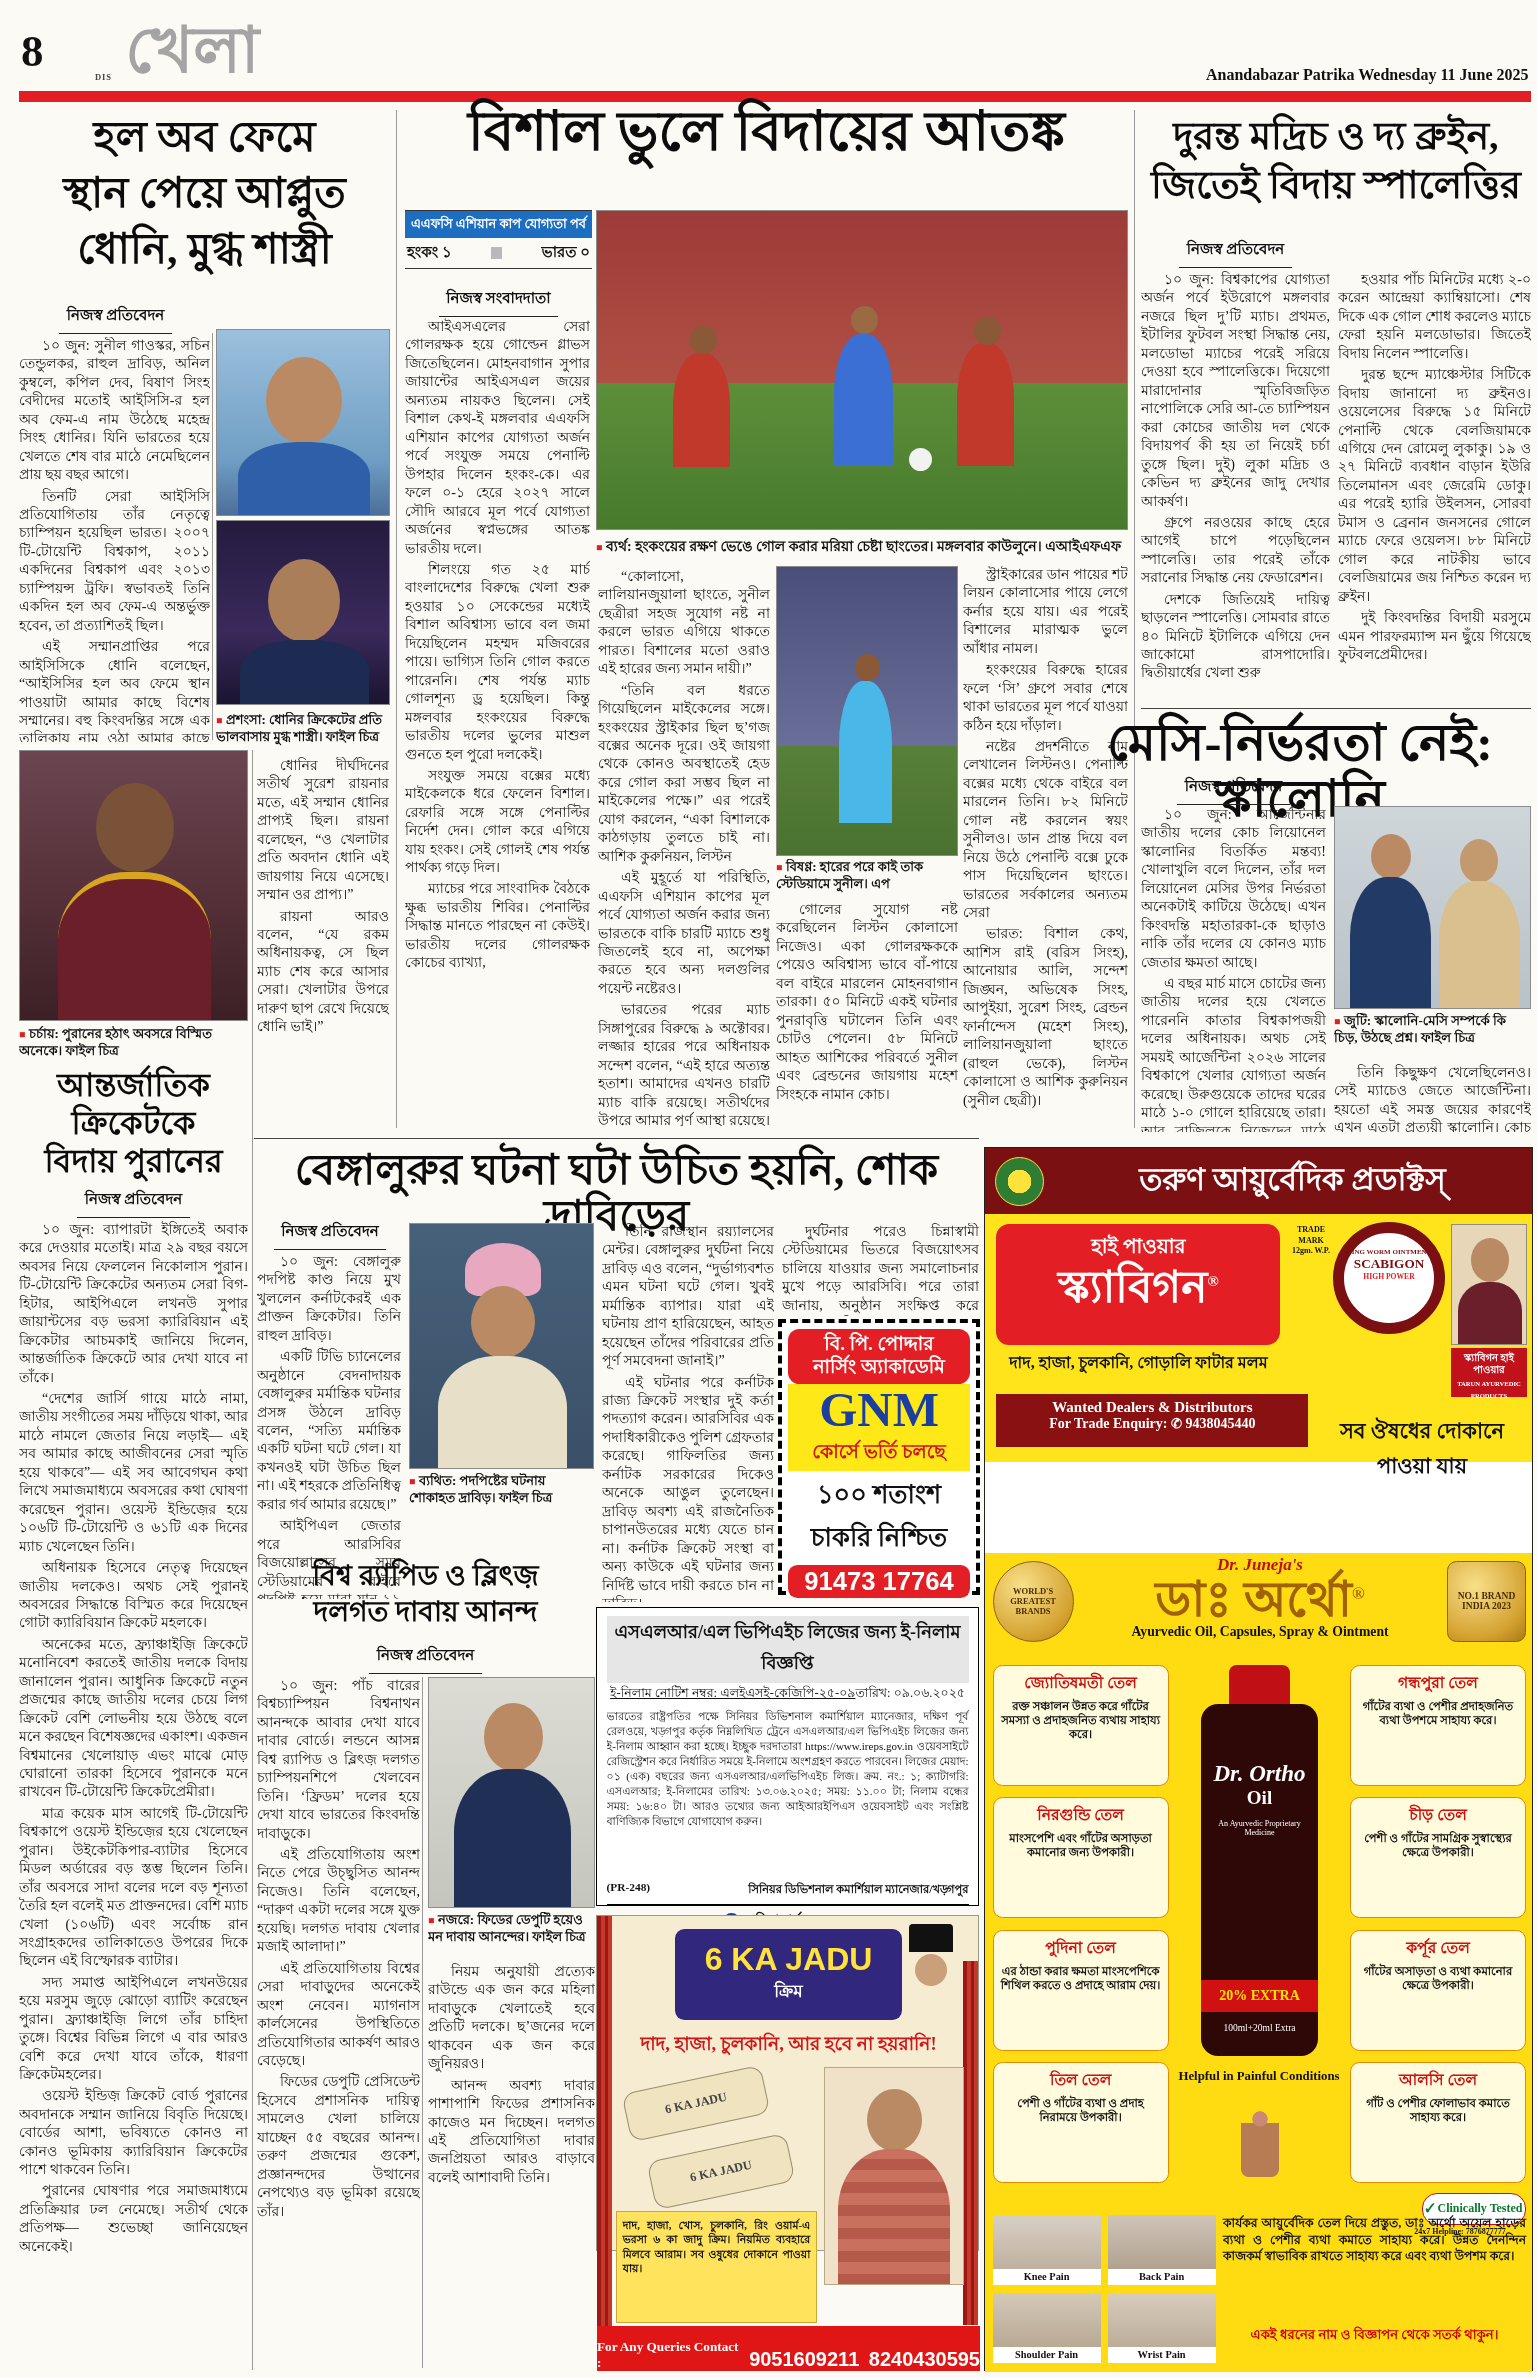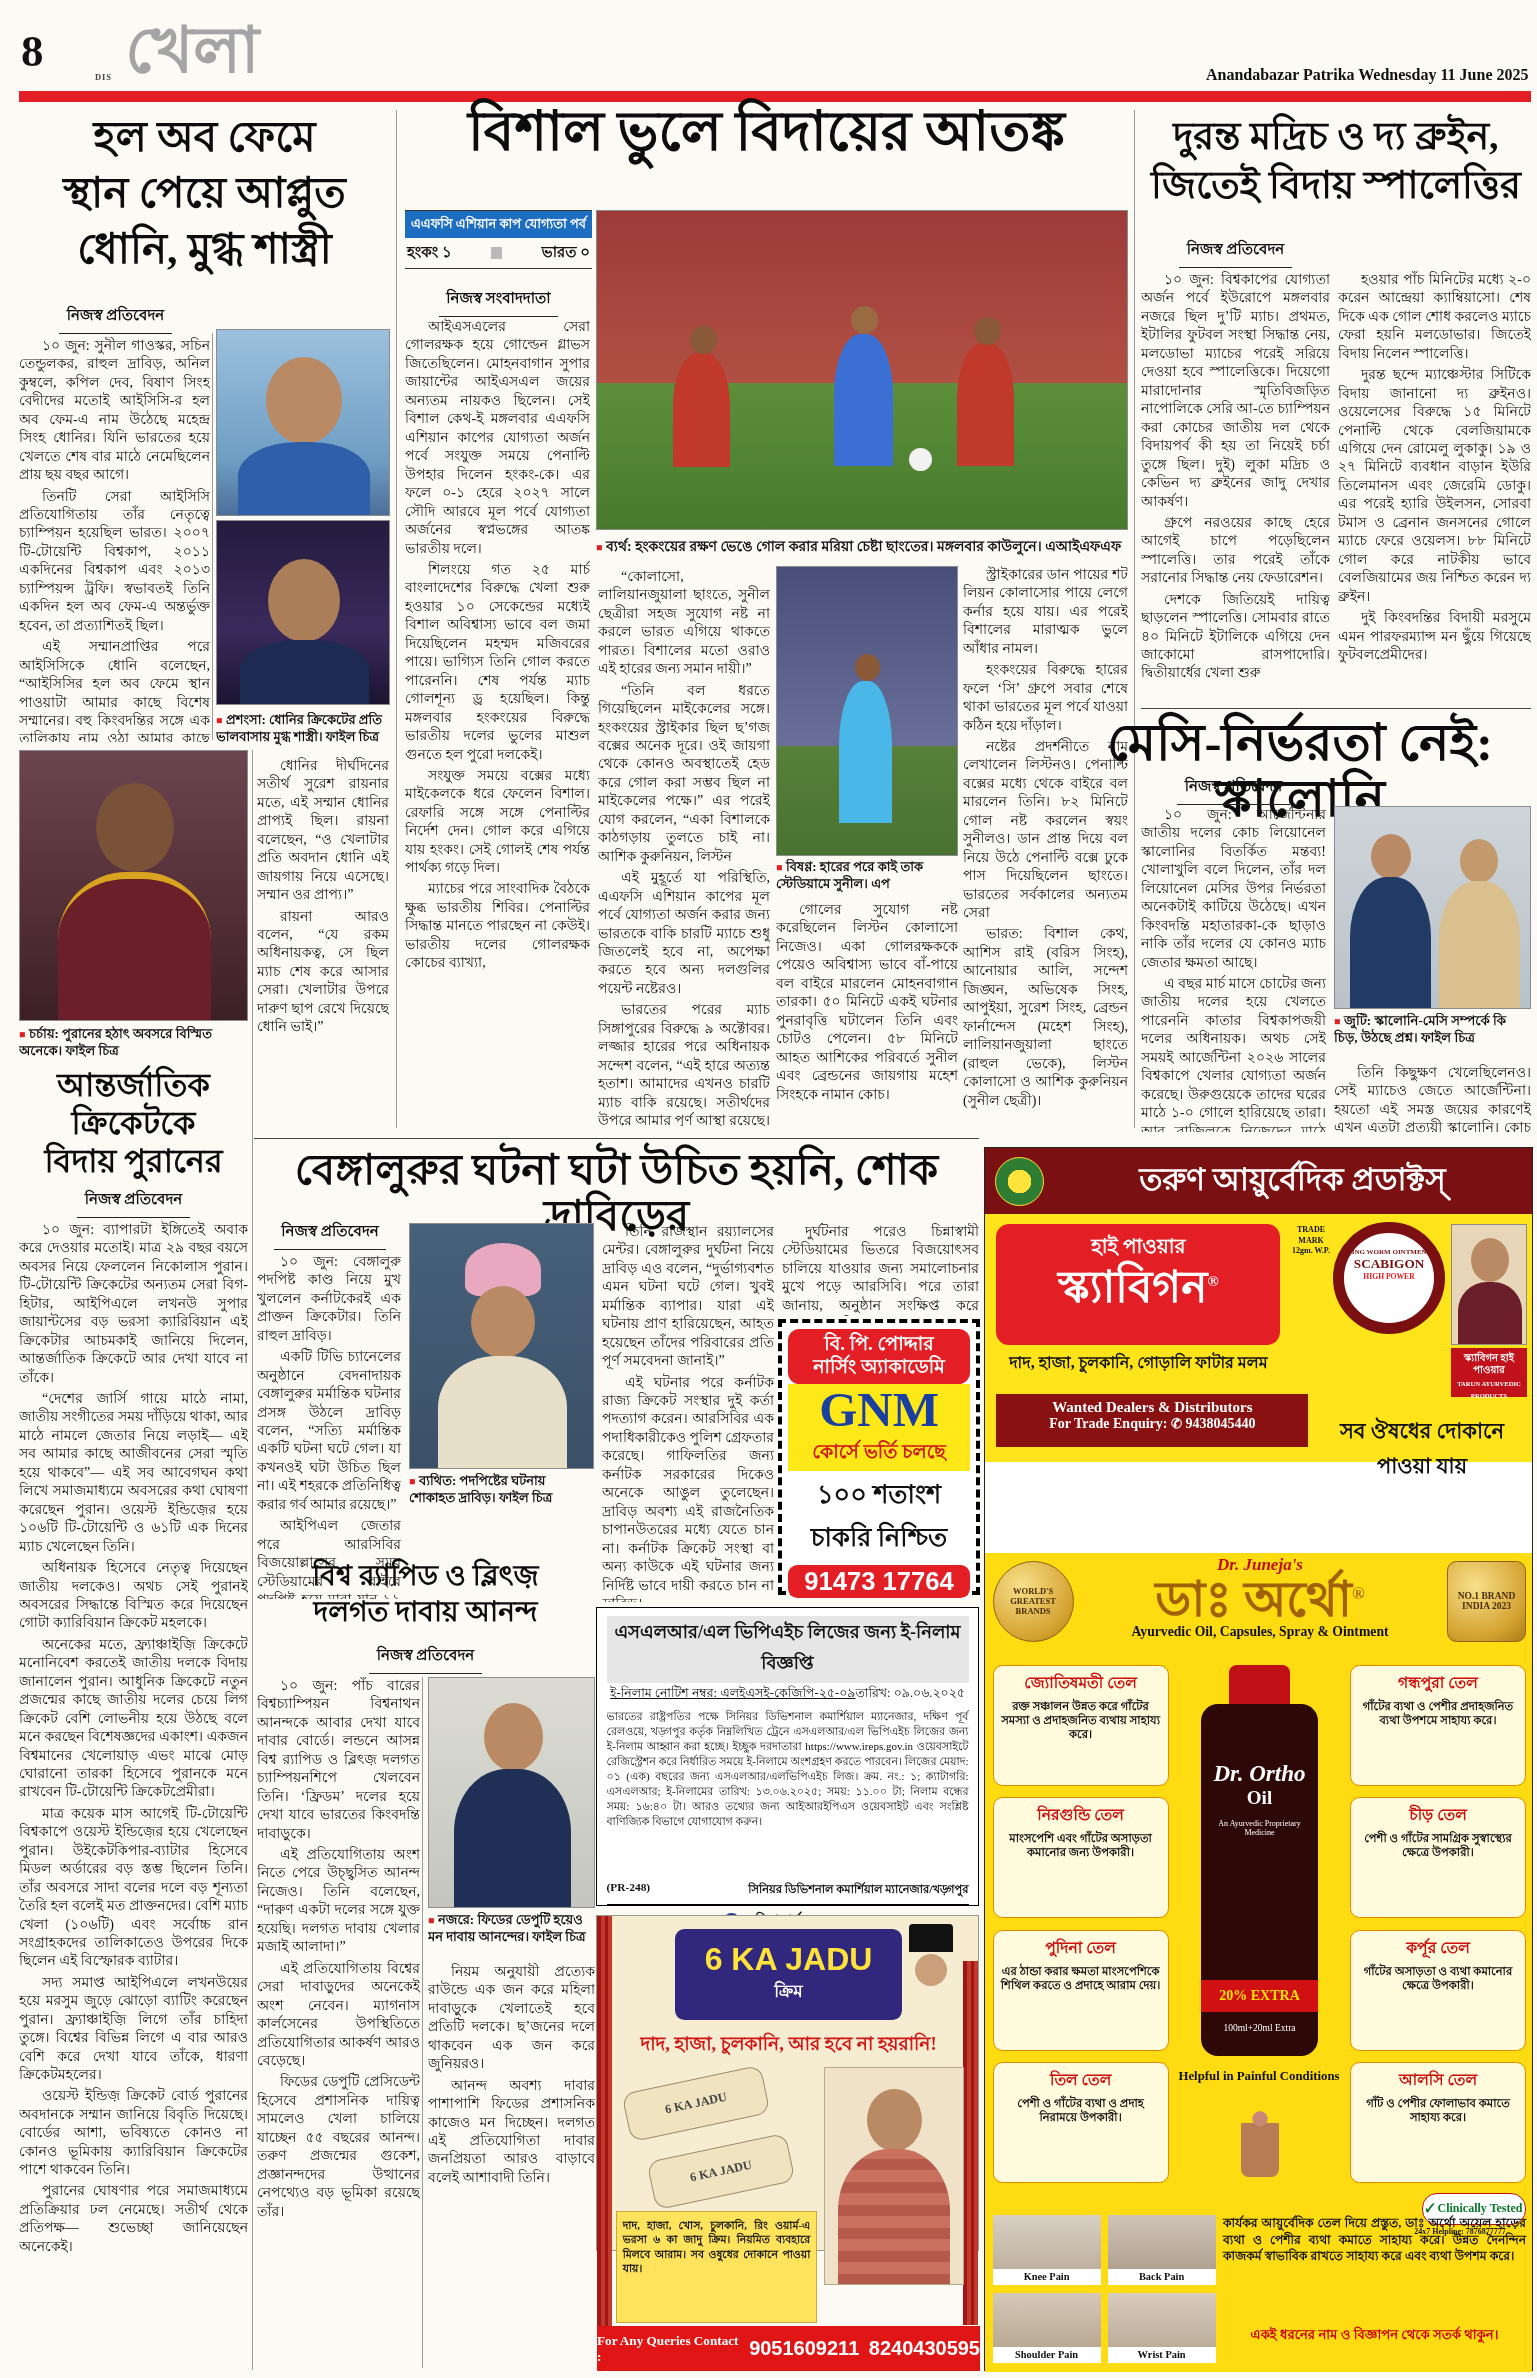--- a/index.html
+++ b/index.html
@@ -271,21 +271,21 @@
     <div class="abs" style="left:312px;top:7.6px;width:44px;height:28px;background:#111;border-radius:3.8px 3.8px 0 0;"></div>
     <div class="head" style="left:318px;top:38px;width:32px;height:32px;background:#caa07a;"></div>
     <div class="abs" style="left:19px;top:114px;width:345px;font-size:18.5px;font-weight:bold;color:#d01818;text-align:center;">দাদ, হাজা, চুলকানি, আর হবে না হয়রানি!</div>
     <div class="tube" style="left:28px;top:163px;width:142px;height:49px;transform:rotate(-12deg);">6 KA JADU</div>
     <div class="tube" style="left:53px;top:231px;width:142px;height:49px;transform:rotate(-12deg);">6 KA JADU</div>
     <div class="ph" style="left:227px;top:151px;width:140px;height:218px;background:#f0e2c8;border:0.9px solid #b8a888;">
       <div class="head" style="left:42px;top:21px;width:55px;height:62px;background:#b98a63;"></div>
       <div class="torso" style="left:13.2px;top:81px;width:112px;height:136px;background:repeating-linear-gradient(0deg,#b55a4a 0 11.4px,#c9705e 11.4px 23px),repeating-linear-gradient(90deg,rgba(255,255,255,.3) 0 1.9px,transparent 1.9px 13.2px);"></div>
     </div>
     <div class="abs" style="left:19px;top:295px;width:201px;height:112px;background:#ffe35c;border:0.9px solid #c9a93a;padding:5.7px;font-size:10.8px;font-weight:bold;line-height:1.35;text-align:justify;">দাদ, হাজা, খোস, চুলকানি, রিং ওয়ার্ম-এ ভরসা ৬ কা জাদু ক্রিম। নিয়মিত ব্যবহারে মিলবে আরাম। সব ওষুধের দোকানে পাওয়া যায়।</div>
-    <div class="abs" style="left:0;top:410px;width:383px;height:45px;background:#e01515;color:#fff;display:flex;align-items:center;justify-content:center;gap:9.5px;">
+    <div class="abs" style="left:0;top:410px;width:383px;height:45px;background:#e01515;color:#fff;display:flex;align-items:flex-end;justify-content:center;gap:9.5px;">
       <span style="font-size:13.2px;font-weight:bold;">For Any Queries Contact :</span>
       <span style="font-size:20px;font-weight:bold;font-family:'Liberation Sans',sans-serif;">9051609211</span>
       <span style="font-size:20px;font-weight:bold;font-family:'Liberation Sans',sans-serif;">8240430595</span>
     </div>
   </div>
 
   <div class="abs" style="left:984px;top:1147px;width:549px;height:1224px;border:1.4px solid #222;background:#fff;">
 
     <div class="abs" style="left:0;top:0;width:100%;height:66px;background:#7a1012;display:flex;align-items:center;">
       <span style="width:49px;height:49px;border-radius:50%;background:radial-gradient(circle,#ffe23a 35%,#2e7d32 36%);margin:0 9.5px;display:inline-block;border:1.9px solid #ffe23a;"></span>

